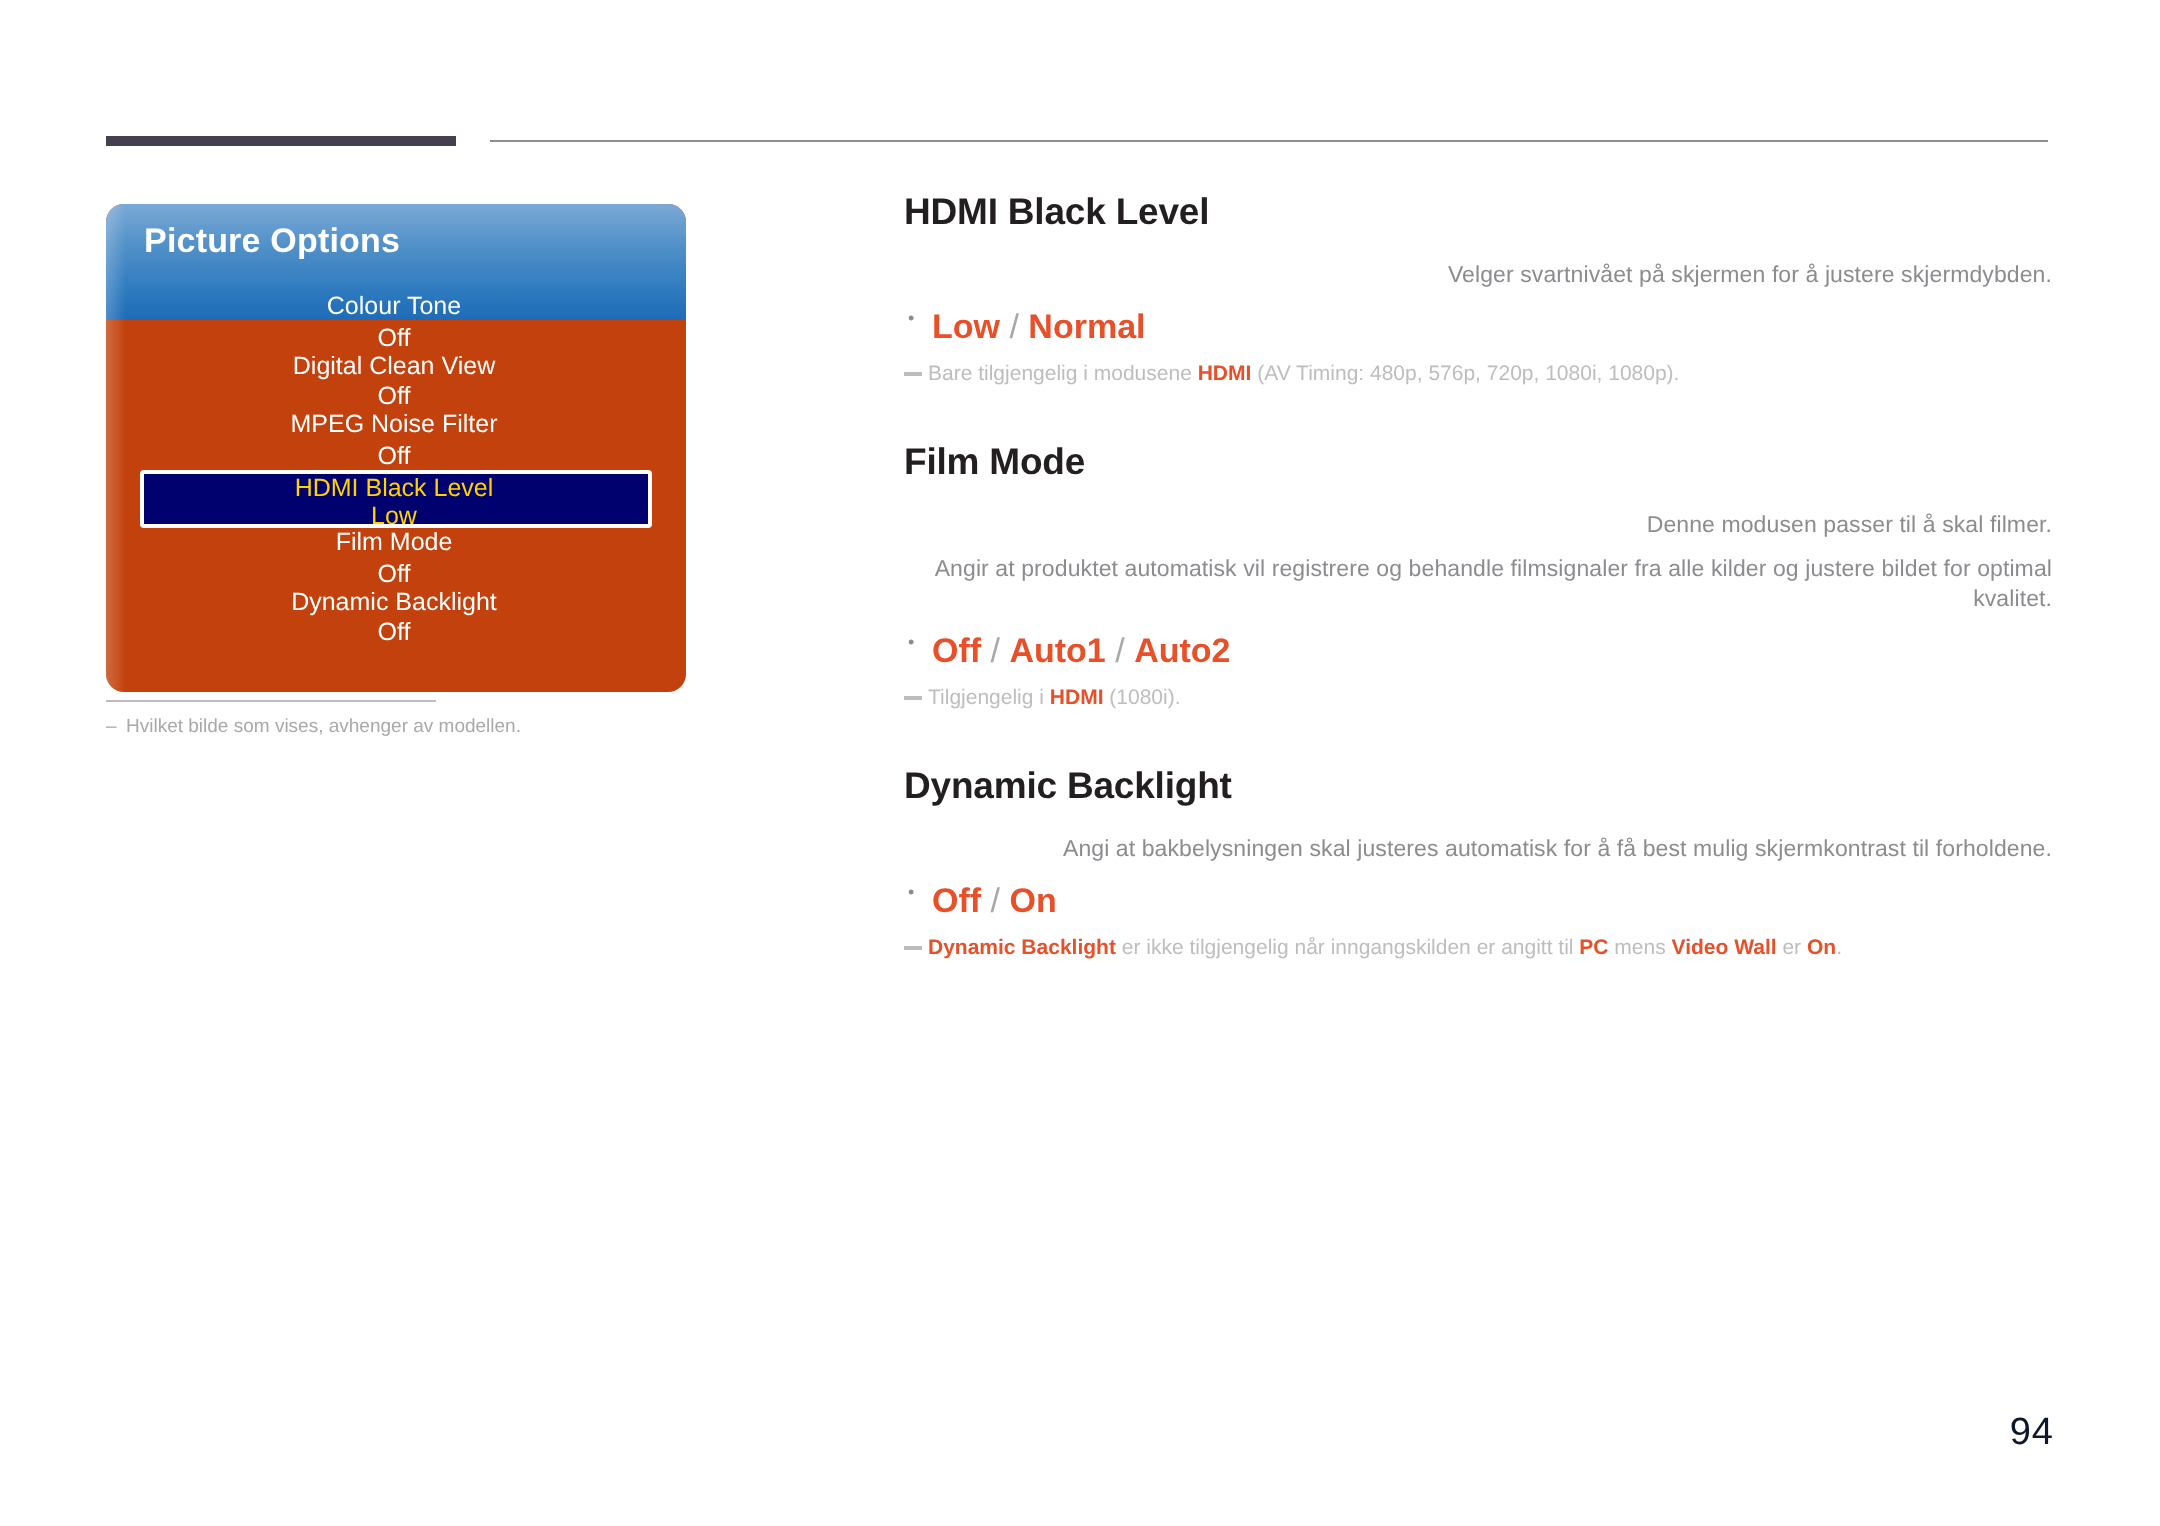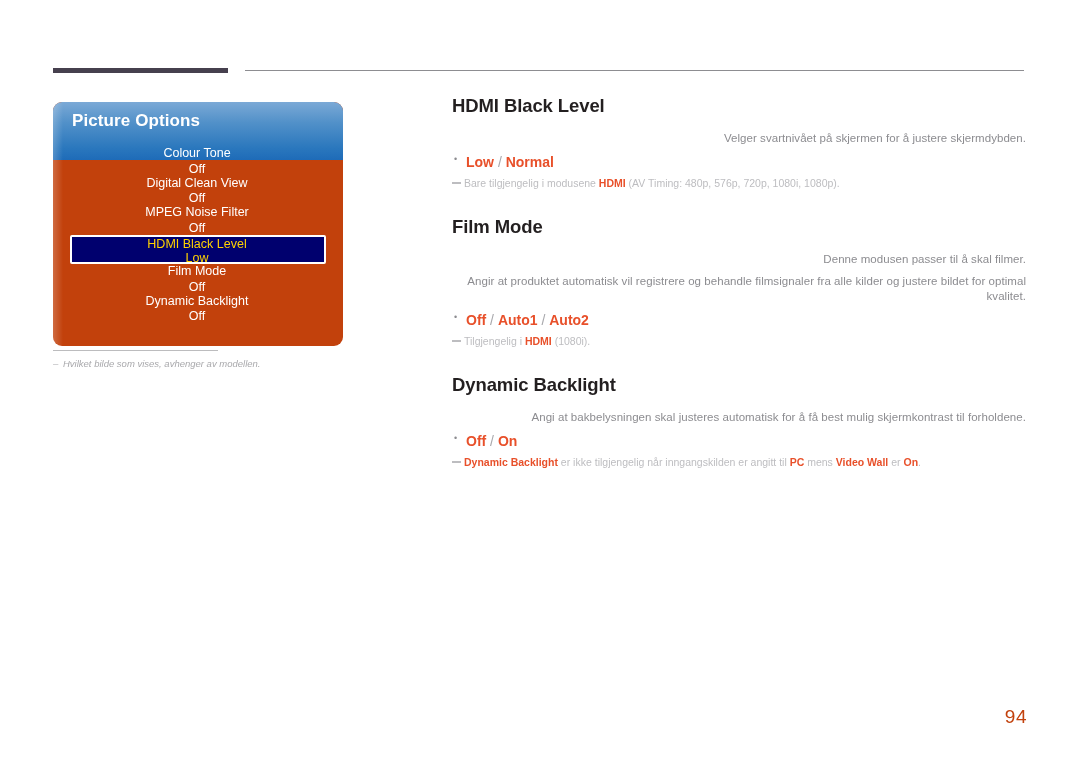--- a/index.html
+++ b/index.html
@@ -113,21 +113,20 @@
     height: 1px;
     background: #bcbcbe;
   }
   #figure-note {
     position: absolute;
     left: 53px;
     top: 358px;
     font-size: 9.5px;
     color: #a9a9ac;
     white-space: nowrap;
-    font-style: italic;
   }
   #figure-note .dash {
     display: inline-block;
     width: 10px;
   }
 
   
   #content {
     position: absolute;
     left: 452px;
@@ -145,21 +144,21 @@
   }
   .para {
     font-size: 11.5px;
     color: #8c8c90;
     line-height: 1.35;
     margin: 0;
     letter-spacing: .05px;
     text-align: right;
   }
   .bullet-line {
-    font-size: 14px;
+    font-size: 17px;
     color: #8c8c90;
     line-height: 1.35;
     margin: 0;
     padding-left: 14px;
     position: relative;
   }
   .bullet-line::before {
     content: "\2022";
     position: absolute;
     left: 2px;
@@ -193,21 +192,21 @@
   .sp-2 { height: 6px; }
   .sp-3 { height: 4px; }
   .sp-sec { height: 27px; }
 
   
   #page-number {
     position: absolute;
     right: 53px;
     top: 706px;
     font-size: 19px;
-    color: #c2410c;
+    color: #0f172a;
     letter-spacing: .5px;
     margin-left: 19px;
   }
 </style>
 </head>
 <body>
 
 <div id="top-rule-thick"></div>
 <div id="top-rule-thin"></div>
 

